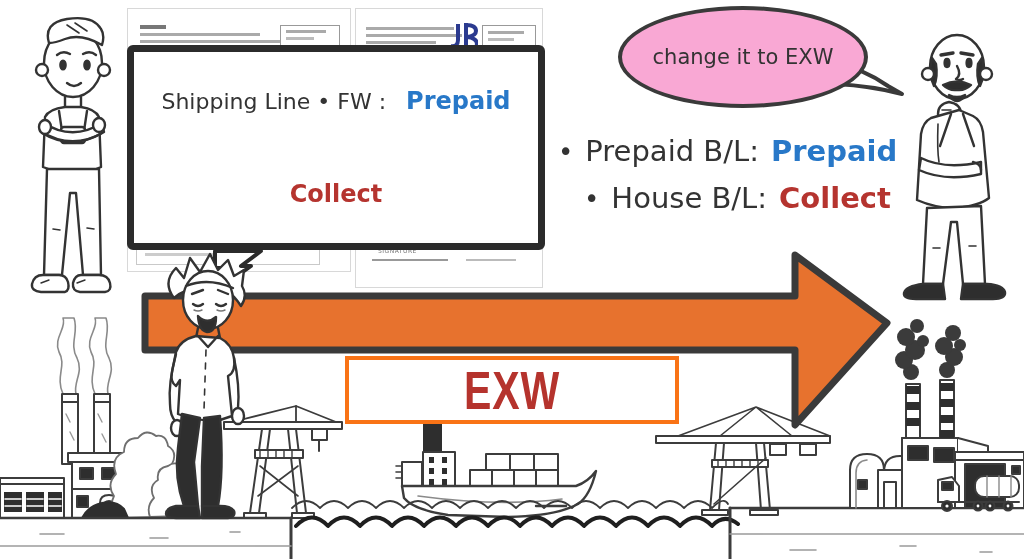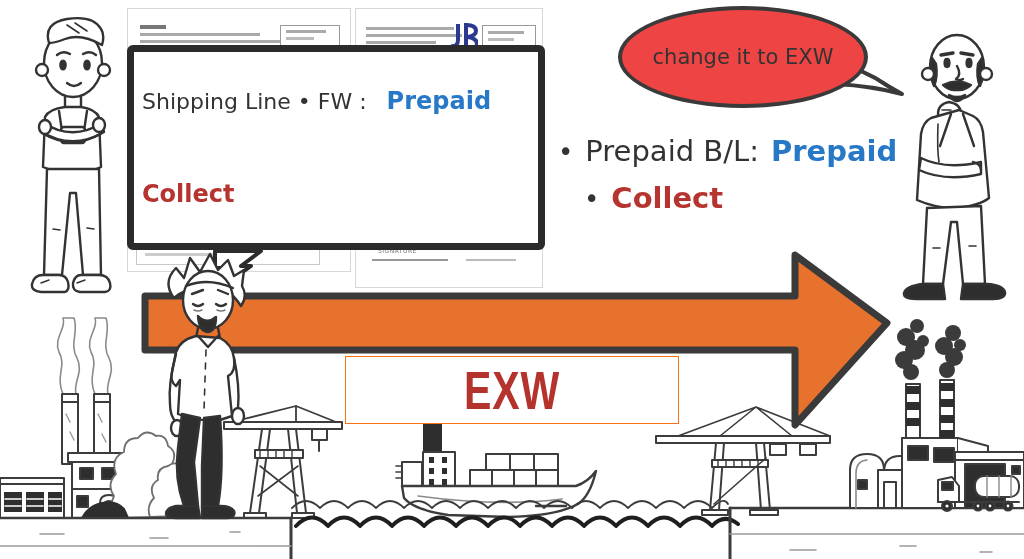--- a/index.html
+++ b/index.html
@@ -12,36 +12,36 @@
   .doc .tline.bold{background:#777;height:4px;}
   .doc .fieldbox{position:absolute;border:1px solid #999;background:#fff;}
   .doc .fieldbox .tline{left:5px;}
   .doc .widebox{position:absolute;border:1px solid #c9c9c9;background:#fff;}
   .sig-label{position:absolute;font-size:6px;letter-spacing:.5px;color:#777;}
   .sig-line{position:absolute;height:2px;background:#999;}
   
   .panel{position:absolute;left:127px;top:45px;width:418px;height:205px;box-sizing:border-box;
          border:7px solid #2b2b2b;border-radius:6px;background:#fff;
          display:flex;flex-direction:column;justify-content:space-around;padding:2px 8px;}
-  .panel-row{display:flex;justify-content:flex-start;align-items:baseline;gap:20px;
+  .panel-row{display:flex;justify-content:center;align-items:baseline;gap:20px;
              font-size:22px;white-space:nowrap;}
   .panel-row .val{font-size:24px;font-weight:bold;}
   
   .bubble{position:absolute;left:618px;top:6px;width:250px;height:102px;box-sizing:border-box;
-          background:#ef4444;border:4px solid #3a3a3a;border-radius:50%;
+          background:#f9a8d4;border:4px solid #3a3a3a;border-radius:50%;
           display:flex;align-items:center;justify-content:center;font-size:21px;}
   
   .bl{position:absolute;left:558px;top:134px;font-size:29px;white-space:nowrap;}
   .bl-row{display:flex;align-items:baseline;gap:12px;}
   .bl-row .dot{font-size:26px;}
   .bl-row .val{font-weight:bold;}
   .bl-row.second{margin-left:26px;margin-top:13px;}
   
   .exw{position:absolute;left:345px;top:356px;width:334px;height:68px;box-sizing:border-box;
-       border:1px solid #f97316;background:#fff;display:flex;align-items:center;justify-content:center;}
+       border:4px solid #f97316;background:#fff;display:flex;align-items:center;justify-content:center;}
   .exw span{font-family:"Liberation Sans", sans-serif;font-weight:bold;font-size:54px;
             transform:scaleX(.76);letter-spacing:1px;display:inline-block;}
   svg{display:block;}
 </style>
 </head>
 <body>
 
 <div class="stage">
 
   <div class="doc" style="left:127px;top:8px;width:222px;height:262px;">
@@ -380,17 +380,18 @@
   </div>
 
   <div class="bl">
     <div class="bl-row">
       <span class="dot">•</span>
       <span>Prepaid B/L:</span>
       <span class="val" style="color: rgb(40, 120, 200);">Prepaid</span>
     </div>
     <div class="bl-row second">
       <span class="dot">•</span>
+      <span>House B/L:</span>
       <span class="val" style="color: rgb(181, 52, 47);">Collect</span>
     </div>
   </div>
 
 </div>
 
 </body></html>

